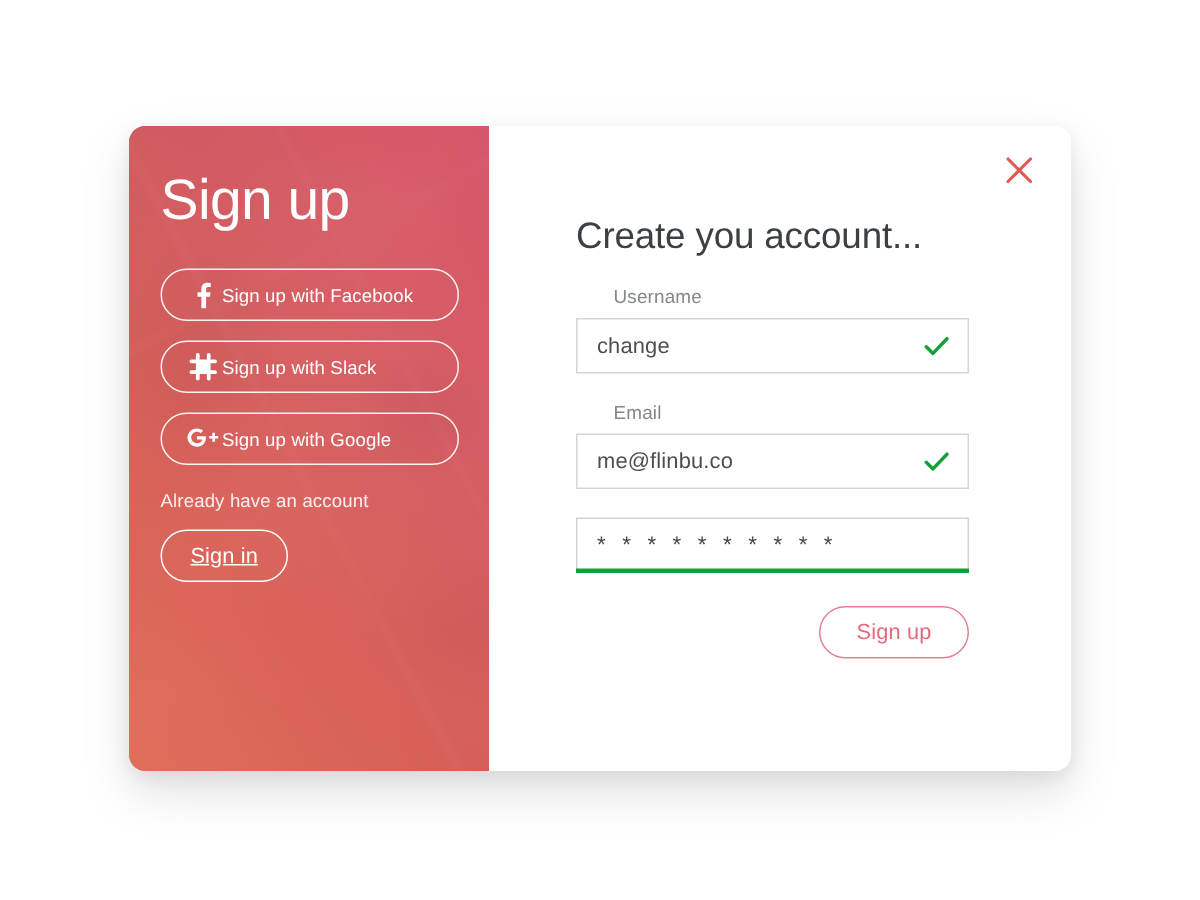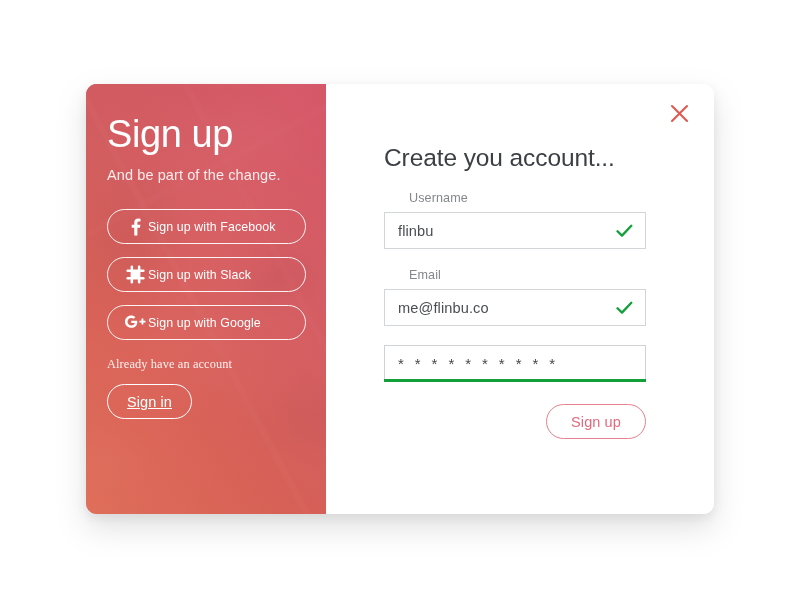--- a/index.html
+++ b/index.html
@@ -129,21 +129,20 @@
     margin-left: 2px;
     letter-spacing: .1px;
     white-space: nowrap;
   }
 
   .have-account {
     color: rgba(255,255,255,.90);
     font-size: 12.4px;
     margin-top: 17px;
     letter-spacing: .1px;
-    font-family: Liberation Serif, serif;
   }
   .signin-btn {
     display: inline-flex;
     align-items: center;
     justify-content: center;
     width: 85px;
     height: 35px;
     box-sizing: border-box;
     margin-top: 12px;
     border: 1.5px solid #ffffff;
@@ -264,21 +263,20 @@
   <div class="card">
 
     <div class="promo">
       <div class="promo-photo"></div>
       <div class="promo-wash"></div>
 
       <div class="promo-inner">
 
         <h1 class="promo-title">Sign up</h1>
 
-        <p class="promo-sub">And be part of the change.</p>
 
         <div class="social-list">
 
           <div class="social-btn">
             <span class="social-ico">
               <svg width="13" height="18" viewBox="0 0 13 18" aria-hidden="true">
                 <path fill="currentColor" d="M8.4 17.5V9.8h2.6l.39-3.02H8.4V4.85c0-.87.24-1.47 1.5-1.47h1.6V.68A21.4 21.4 0 0 0 9.17.56C6.86.56 5.28 1.97 5.28 4.56v2.22H2.67V9.8h2.61v7.7H8.4z"></path>
               </svg>
             </span>
             <span class="social-label">Sign up with Facebook</span>
@@ -328,21 +326,21 @@
         <svg width="19" height="19" viewBox="0 0 19 19" aria-hidden="true">
           <path d="M2 2 L17 17 M17 2 L2 17" stroke="#de5a52" stroke-width="2.1" stroke-linecap="round" fill="none"></path>
         </svg>
       </div>
 
       <h2 class="form-title">Create you account...</h2>
 
       <div class="field">
         <label class="field-label">Username</label>
         <div class="input-wrap">
-          <span class="input-val">flinbu</span>
+          <span class="input-val">change</span>
           <span class="check-ico">
             <svg width="17" height="14" viewBox="0 0 17 14" aria-hidden="true">
               <path d="M1.5 7.2 L6 11.6 L15.3 1.8" stroke="#12a03a" stroke-width="2.3" fill="none" stroke-linecap="round" stroke-linejoin="round"></path>
             </svg>
           </span>
         </div>
       </div>
 
       <div class="field">
         <label class="field-label">Email</label>

